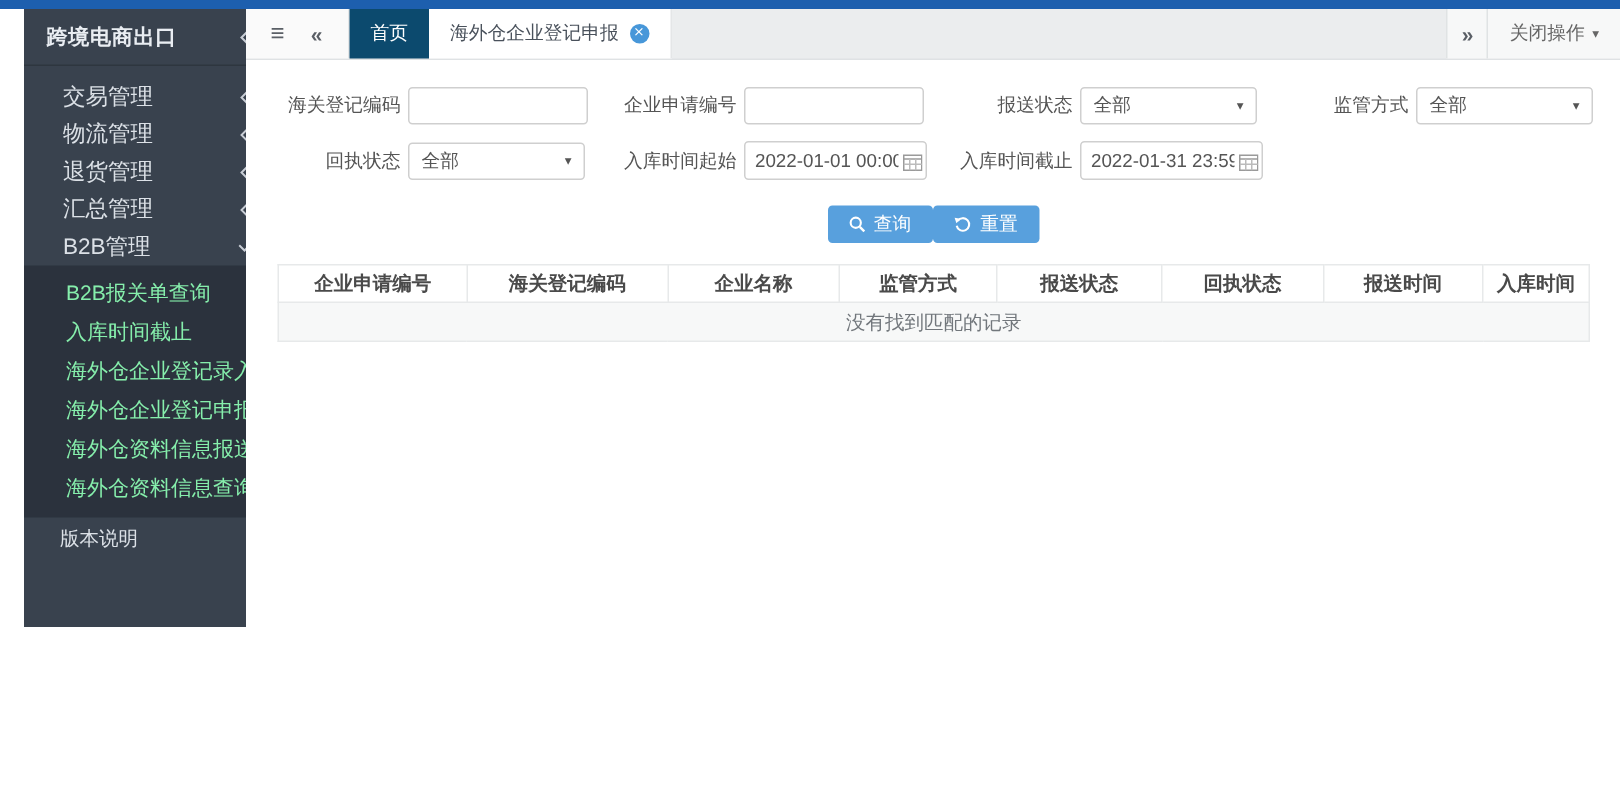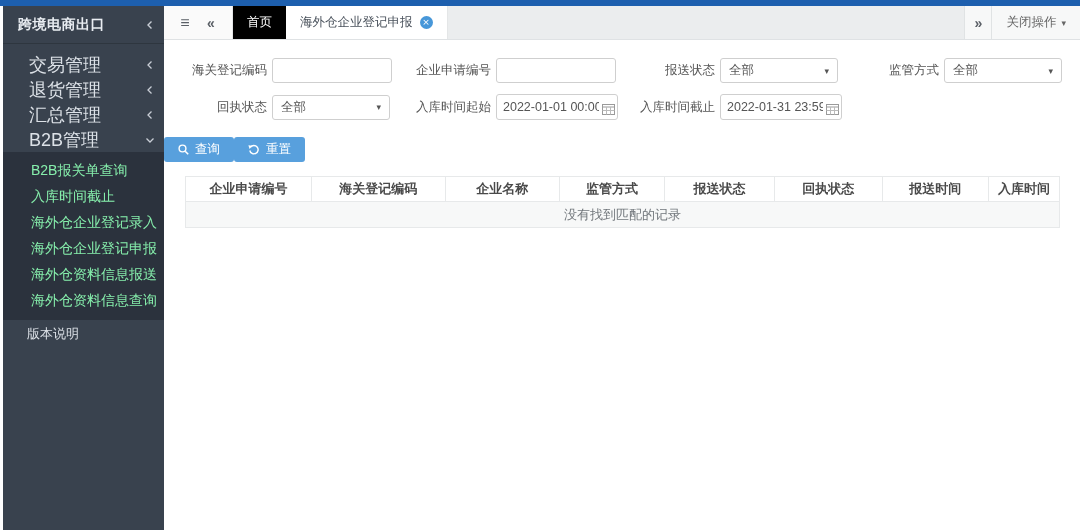--- a/index.html
+++ b/index.html
@@ -3,28 +3,28 @@
 <meta charset="utf-8">
 <style>
   * { margin:0; padding:0; box-sizing:border-box; }
   html,body { width:1080px; height:530px; overflow:hidden;
     font-family:"Liberation Sans","DejaVu Sans",sans-serif; background:#fff; }
 
   
   .top-strip { position:absolute; left:0; top:0; width:1080px; height:6px; background:#1d5fae; }
 
   
-  .sidebar { position:absolute; left:3px; top:6px; width:164px; height:524px;
+  .sidebar { position:absolute; left:16px; top:6px; width:164px; height:412px;
     background:#39424e; color:#dce1e7; }
   .sb-header { height:38px; display:flex; align-items:center; padding:0 12px 0 15px;
     border-bottom:1px solid rgba(0,0,0,.18); }
   .sb-title { font-size:14px; font-weight:bold; color:#e9edf2; flex:1; letter-spacing:.5px; }
   .sb-menu { padding-top:8px; }
   .sb-item { height:25px; display:flex; align-items:center; padding:0 12px 0 26px;
-    font-size:18px; cursor:pointer; }
+    font-size:15px; cursor:pointer; }
   .sb-item .lbl { flex:1; }
   .chev { width:10px; height:10px; display:inline-block; flex:none; }
   .chev svg { display:block; }
   .sb-submenu { background:#2b323d; padding:6px 0; }
   .sb-subitem { height:26px; display:flex; align-items:center; padding-left:28px;
     font-size:14px; color:#86efac; cursor:pointer; }
   .sb-version { height:28px; display:flex; align-items:center; padding-left:24px;
     font-size:13px; cursor:pointer;font-family:Liberation Mono, monospace; }
 
   
@@ -33,21 +33,21 @@
   
   .tabbar { height:34px; background:#ebedee; border-bottom:1px solid #dfe2e4;
     display:flex; align-items:stretch; }
   .tab-controls { background:#fafafa; display:flex; align-items:center; padding:0 8px;
     border-right:1px solid #e4e6e7; }
   .icon-btn { width:26px; height:100%; display:flex; align-items:center; justify-content:center;
     color:#5a5f66; cursor:pointer; }
   .hamburger { font-size:16px; font-weight:bold; }
   .dbl-arrow { font-size:14px; font-weight:bold; }
   .tab { display:flex; align-items:center; padding:0 14px; font-size:12.5px; cursor:pointer; }
-  .tab-home { background:#000000; color:#fff; }
+  .tab-home { background:#0c4a6e; color:#fff; }
   .tab-current { background:#fff; color:#49515b; border-right:1px solid #e4e6e7; }
   .close-dot { width:13px; height:13px; border-radius:50%; background:#4797d9; color:#fff;
     font-size:9px; line-height:13px; text-align:center; margin-left:7px; cursor:pointer;
     font-family:"DejaVu Sans",sans-serif; }
   .tab-spacer { flex:1; }
   .tab-right { background:#f7f8f8; display:flex; align-items:center; border-left:1px solid #e0e3e4; }
   .tab-right .sep { width:1px; height:100%; background:#e0e3e4; }
   .close-ops { display:flex; align-items:center; padding:0 14px; font-size:12.5px; color:#666;
     cursor:pointer; }
   .caret { font-size:9px; color:#666; margin-left:5px; }
@@ -64,21 +64,21 @@
     display:flex; align-items:center; padding:0 8px; font-size:12.5px; color:#555;
     background:#fff; cursor:pointer; }
   .f-select .val { flex:1; }
   .f-select .caret { color:#555; }
   .f-date-wrap { position:relative; width:122px; }
   .f-date { width:122px; height:26px; border:1px solid #cfcfcf; border-radius:3px;
     font-size:12.5px; color:#555; padding:0 18px 0 6px; outline:none; background:#fff; }
   .cal-icon { position:absolute; right:3px; top:7px; cursor:pointer; }
 
   
-  .actions { display:flex; justify-content:flex-start; gap:0; margin-top:6px; }
+  .actions { display:flex; justify-content:center; gap:0; margin-top:6px; }
   .btn { height:25px; padding:0 14px; background:#58a0dd; color:#fff; font-size:12.5px;
     border:none; border-radius:3px; display:flex; align-items:center; gap:6px; cursor:pointer; }
 
   
   .table-wrap { margin:14px 20px 0 21px; }
   table { width:100%; border-collapse:collapse; table-layout:fixed; }
   th { height:25px; font-size:13px; font-weight:bold; color:#4a4a4a; text-align:center;
     border:1px solid #e7e9ea; background:#fff; overflow:hidden; white-space:nowrap; }
   .empty-row td { height:26px; background:#f7f8f8; border:1px solid #e7e9ea; border-top:none;
     text-align:center; font-size:13px; color:#72777c; }
@@ -93,20 +93,28 @@
     <span class="sb-title">跨境电商出口</span>
     <span class="chev">
       <svg width="10" height="10" viewBox="0 0 10 10">
           <polyline points="6.5,1.5 3,5 6.5,8.5" fill="none" stroke="#c9ced6" stroke-width="1.4"></polyline>
         </svg>
     </span>
   </div>
   <div class="sb-menu">
     <div class="sb-item">
       <span class="lbl">交易管理</span>
+      <span class="chev">
+          <svg width="10" height="10" viewBox="0 0 10 10">
+            <polyline points="6.5,1.5 3,5 6.5,8.5" fill="none" stroke="#c9ced6" stroke-width="1.3"></polyline>
+          </svg>
+        </span>
+    </div>
+    <div class="sb-item">
+      <span class="lbl">物流管理</span>
       <span class="chev">
           <svg width="10" height="10" viewBox="0 0 10 10">
             <polyline points="6.5,1.5 3,5 6.5,8.5" fill="none" stroke="#c9ced6" stroke-width="1.3"></polyline>
           </svg>
         </span>
     </div>
     <div class="sb-item">
       <span class="lbl">退货管理</span>
       <span class="chev">
           <svg width="10" height="10" viewBox="0 0 10 10">

